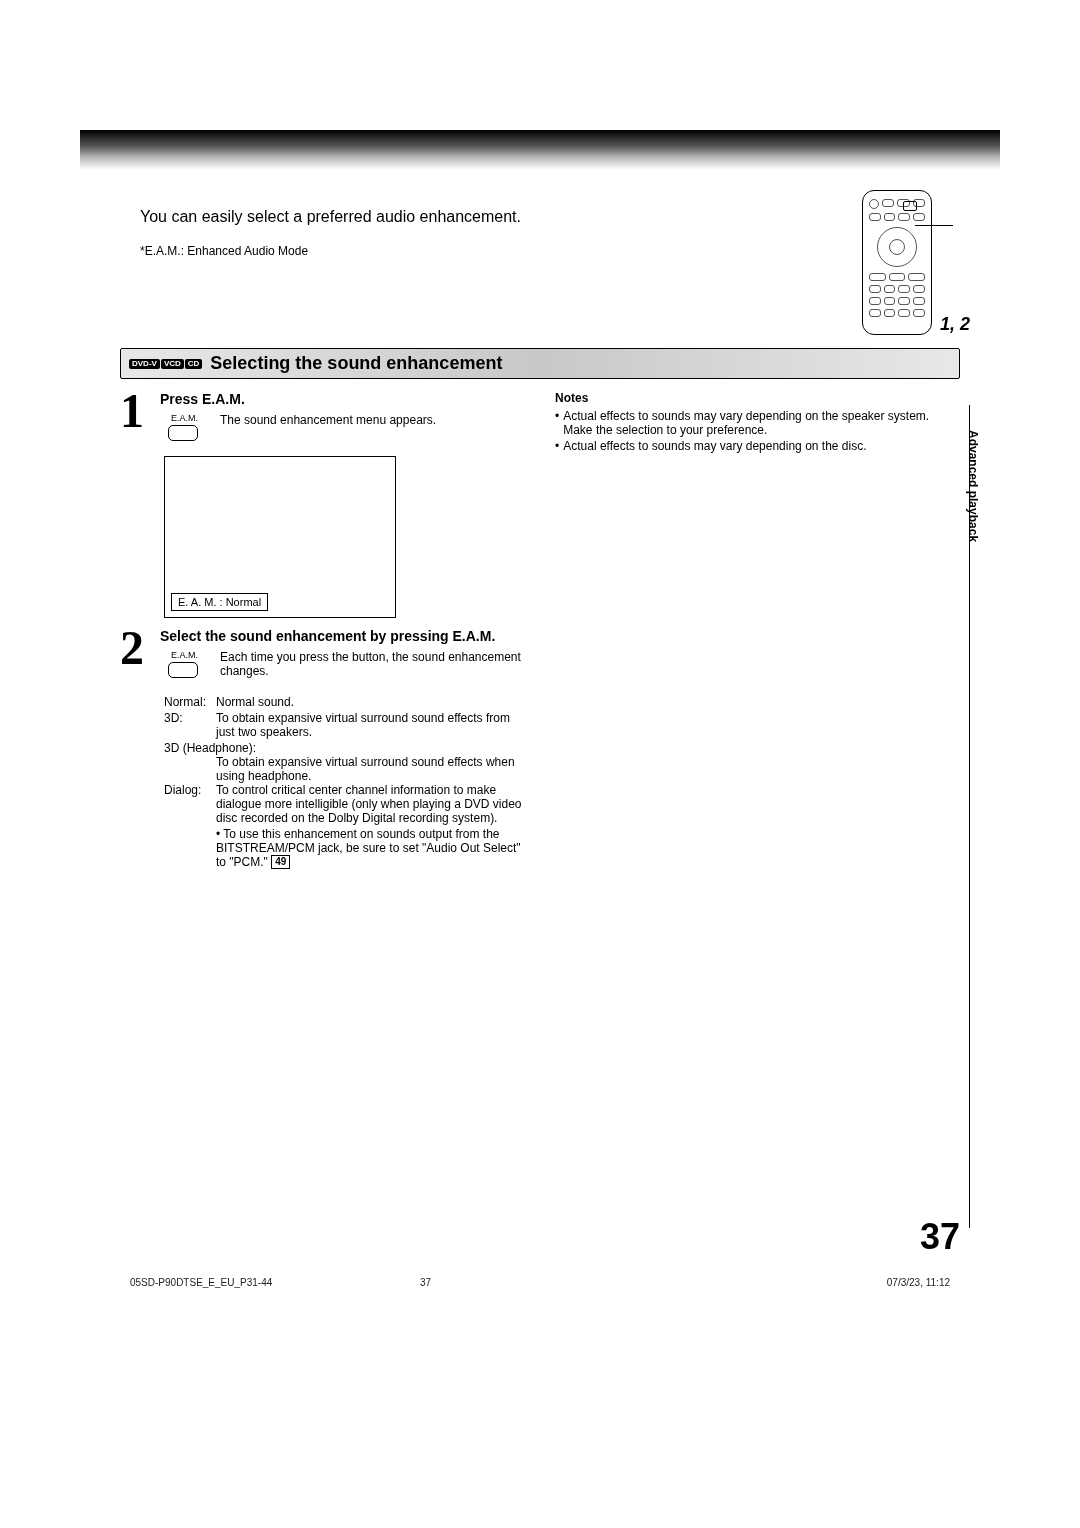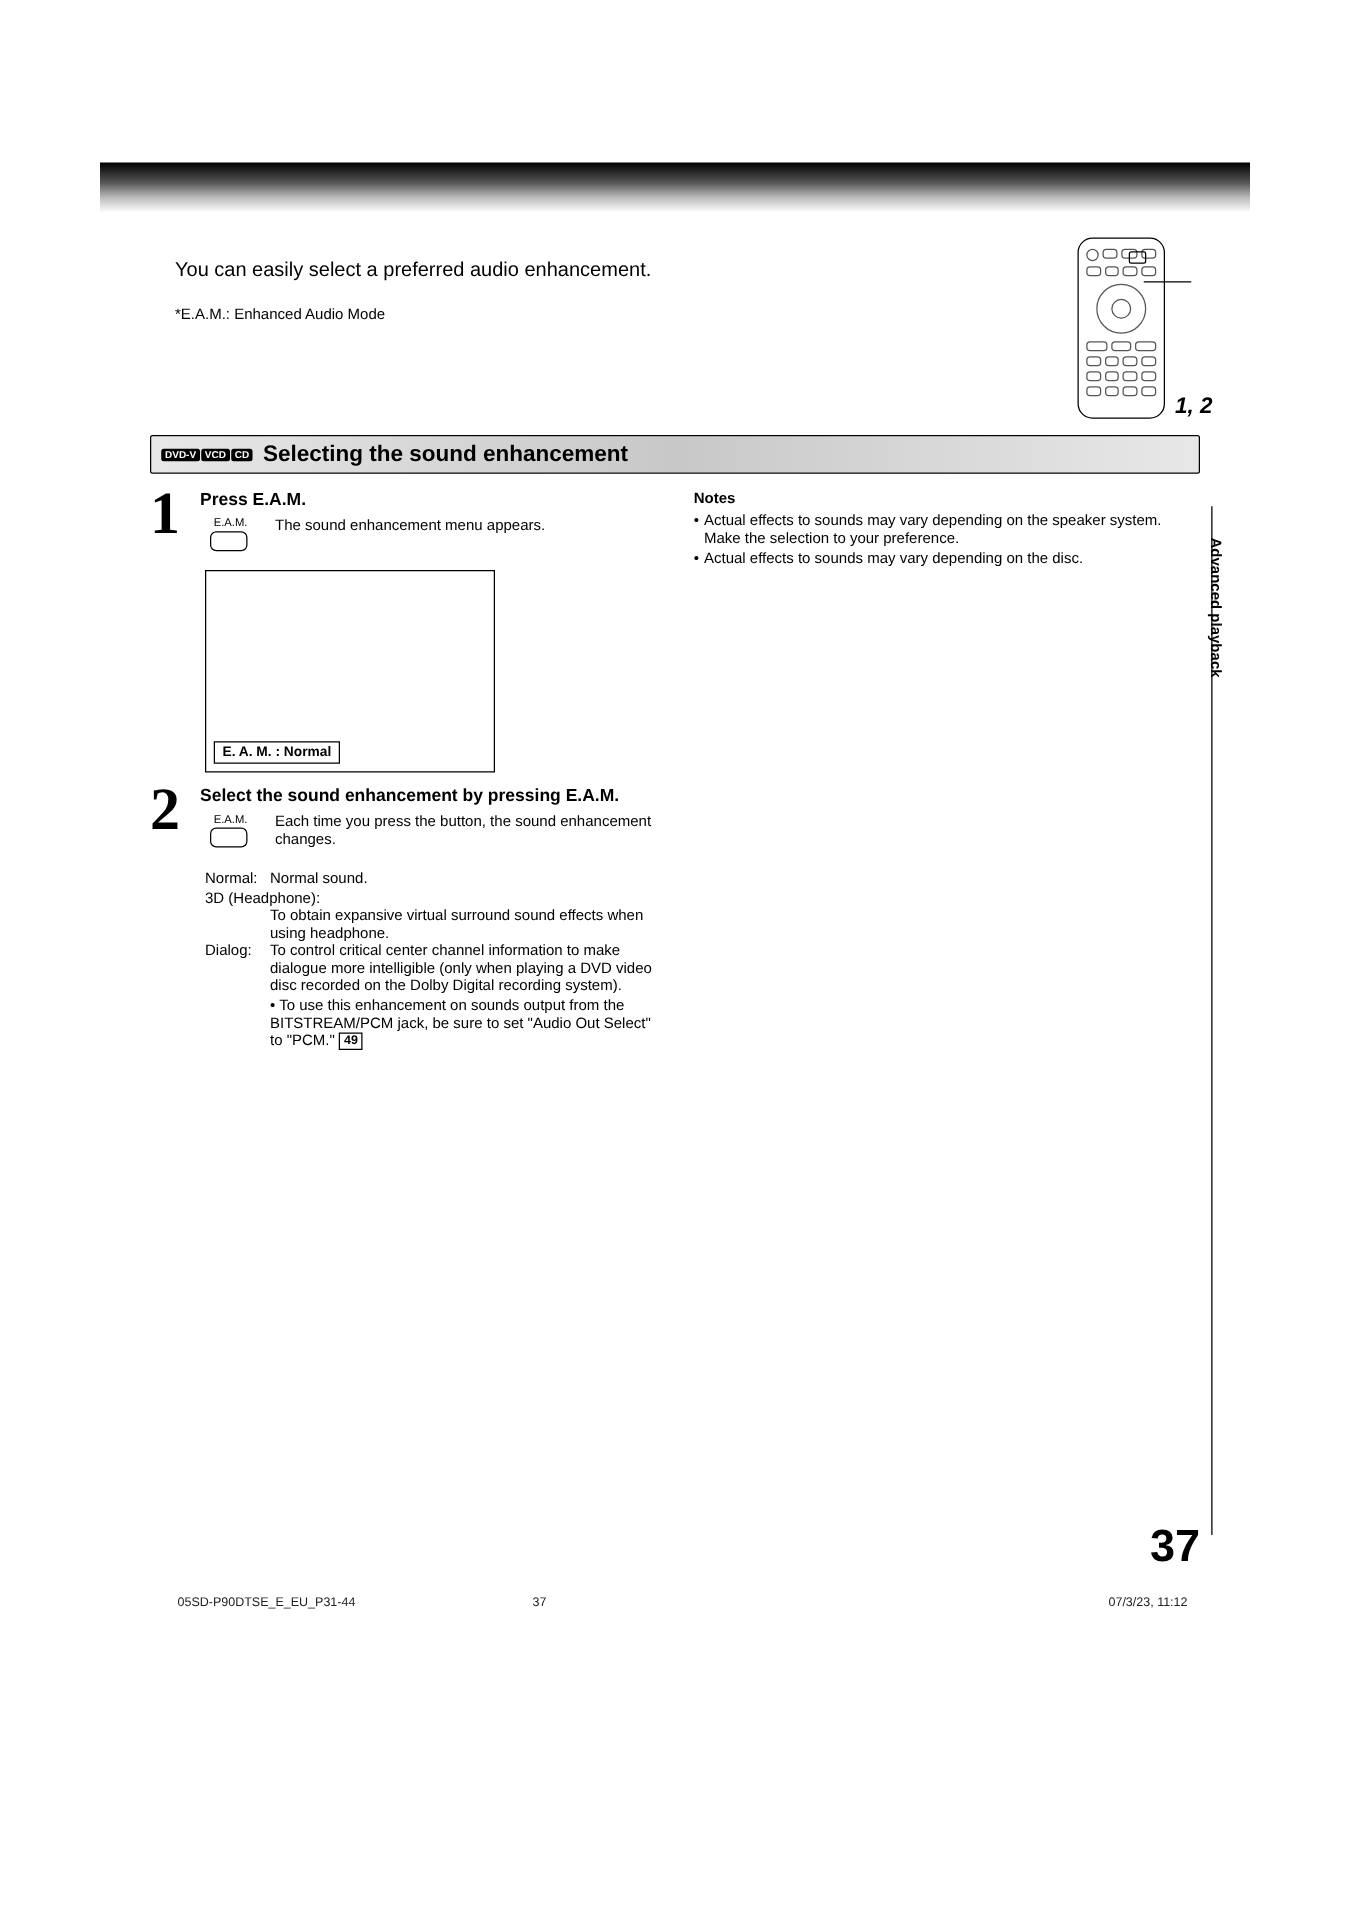--- a/index.html
+++ b/index.html
@@ -223,21 +223,21 @@
     height: 160px;
     border: 1px solid #000;
     position: relative;
   }
   .screen-osd {
     position: absolute;
     bottom: 6px;
     left: 6px;
     border: 1px solid #000;
     font-size: 11px;
-    font-weight: bold;
+    font-weight: normal;
     padding: 2px 6px;
     background: #fff;
   }
   .modes {
     margin: 14px 0 0 44px;
     font-size: 12px;
   }
   .mode-row {
     display: flex;
     margin-bottom: 2px;
@@ -294,21 +294,21 @@
   .page-num {
     position: absolute;
     right: 120px;
     bottom: 270px;
     font-size: 36px;
     font-weight: bold;
   }
   .footer {
     position: absolute;
     bottom: 240px;
-    left: 142px;
+    left: 130px;
     right: 130px;
     display: flex;
     justify-content: space-between;
     font-size: 10px;
     color: #222;
   }
   .footer-mid {
     position: absolute;
     left: 50%;
     transform: translateX(-120px);
@@ -426,20 +426,24 @@
             </span>
             <span class="step-desc">Each time you press the button, the sound enhancement changes.</span>
           </div>
         </div>
       </div>
 
       <div class="modes">
         <div class="mode-row">
           <span class="mode-label">Normal:</span>
           <span class="mode-desc">Normal sound.</span>
+        </div>
+        <div class="mode-row">
+          <span class="mode-label">3D:</span>
+          <span class="mode-desc">To obtain expansive virtual surround sound effects from just two speakers.</span>
         </div>
         <div>3D (Headphone):</div>
         <div class="mode-sub">To obtain expansive virtual surround sound effects when using headphone.</div>
         <div class="mode-row">
           <span class="mode-label">Dialog:</span>
           <span class="mode-desc">To control critical center channel information to make dialogue more intelligible (only when playing a DVD video disc recorded on the Dolby Digital recording system).</span>
         </div>
         <div class="sub-bullet">
           <span>
             <span>• To use this enhancement on sounds output from the BITSTREAM/PCM jack, be sure to set "Audio Out Select" to "PCM."</span>

